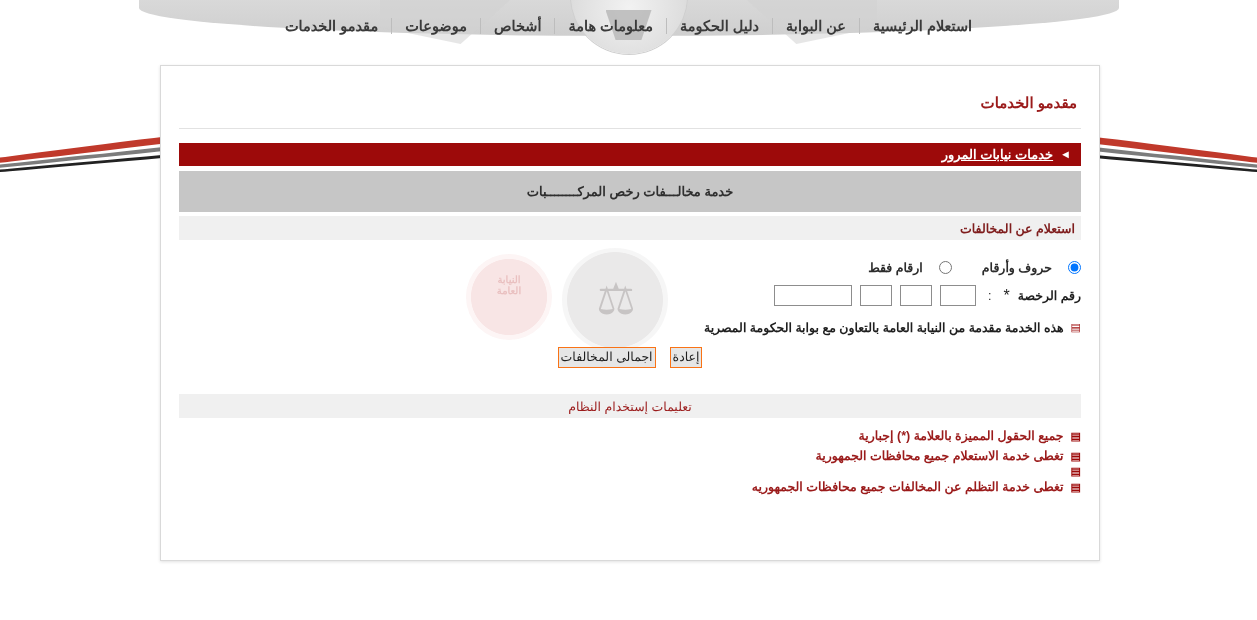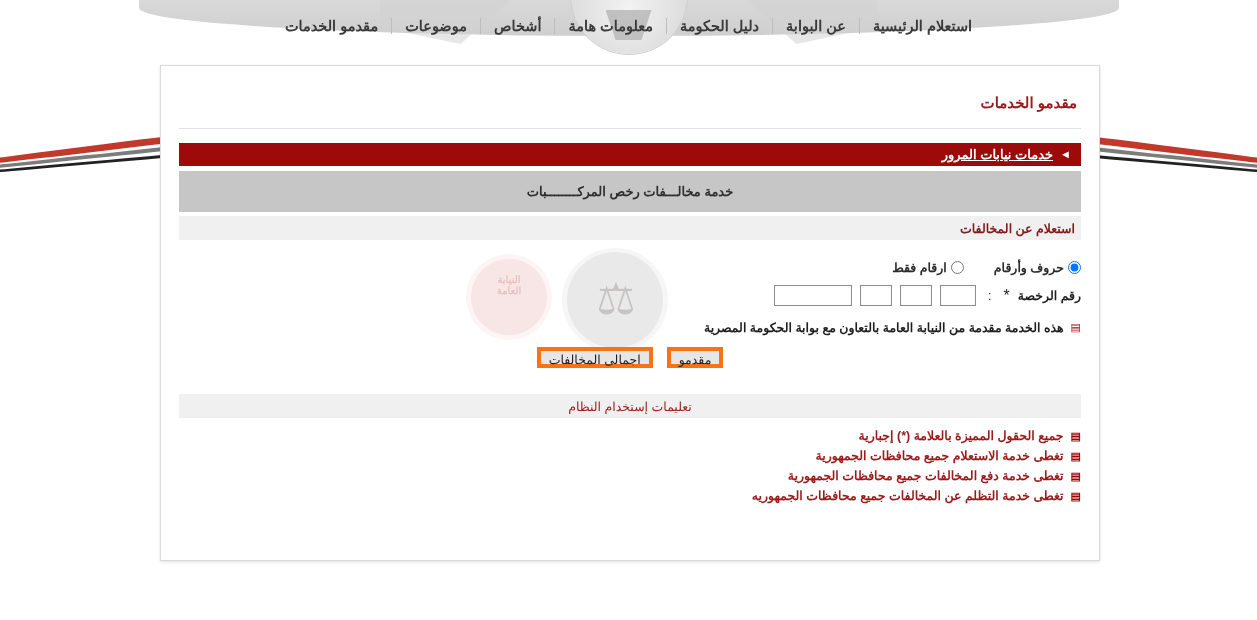--- a/index.html
+++ b/index.html
@@ -245,21 +245,21 @@
     align-items: center;
     justify-content: flex-start;
     gap: 6px;
     position: relative;
     z-index: 2;
   }
   .row-radios { margin-top: 4px; }
   .radio-item {
     display: inline-flex;
     align-items: center;
-    gap: 4px;
+    gap: 16px;
     font-size: 12.5px;
     color: #2c2c2c;
     font-weight: bold;
   }
   .radio-item input { margin: 0; }
   .spacer-18 { width: 18px; display:inline-block; }
 
   .row-license {
     margin-top: 10px;
     gap: 8px;
@@ -307,22 +307,22 @@
     justify-content: center;
     gap: 14px;
     position: relative;
     z-index: 2;
   }
   .btn {
     font-family: "Liberation Sans", sans-serif;
     font-size: 12.5px;
     color: #1f1f1f;
     background: #e6e6e6;
-    border: 4px solid #f97316;
-    padding: 2px 8px;
+    border: 1px solid #f97316;
+    padding: 2px 2px;
     height: 21px;
     line-height: 15px;
     cursor: pointer;
   }
 
   
   .instr-bar {
     margin: 18px 18px 0 18px;
     height: 24px;
     background: #f0f0f0;
@@ -434,38 +434,37 @@
         <input class="lic-box lic-3" type="text" value="" style="">
         <input class="lic-box lic-4" type="text" value="" style="">
       </div>
 
       <div class="note-row">
         <span class="bullet">▤</span>
         <span class="note-text">هذه الخدمة مقدمة من النيابة العامة بالتعاون مع بوابة الحكومة المصرية</span>
       </div>
 
       <div class="buttons-row">
-        <button class="btn" type="button">مقدمو</button>
+        <button class="btn" type="button">إعادة</button>
         <button class="btn" type="button">اجمالى المخالفات</button>
       </div>
     </div>
 
     <div class="instr-bar">تعليمات إستخدام النظام</div>
     <ul class="instr-list">
       <li>
         <span class="bullet">▤</span>
         <span>جميع الحقول المميزة بالعلامة (*) إجبارية</span>
       </li>
       <li>
         <span class="bullet">▤</span>
         <span>تغطى خدمة الاستعلام جميع محافظات الجمهورية</span>
       </li>
       <li>
         <span class="bullet">▤</span>
-        <span>تغطى خدمة دفع المخالفات جميع محافظات الجمهورية</span>
       </li>
       <li>
         <span class="bullet">▤</span>
         <span>تغطى خدمة التظلم عن المخالفات جميع محافظات الجمهوريه</span>
       </li>
     </ul>
 
   </div>
 </div>
 

